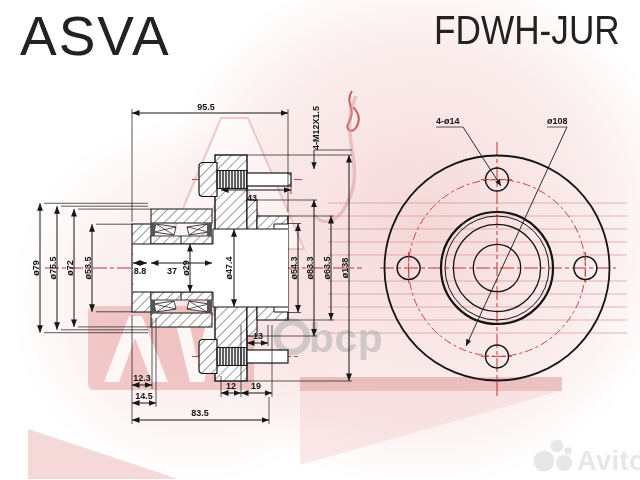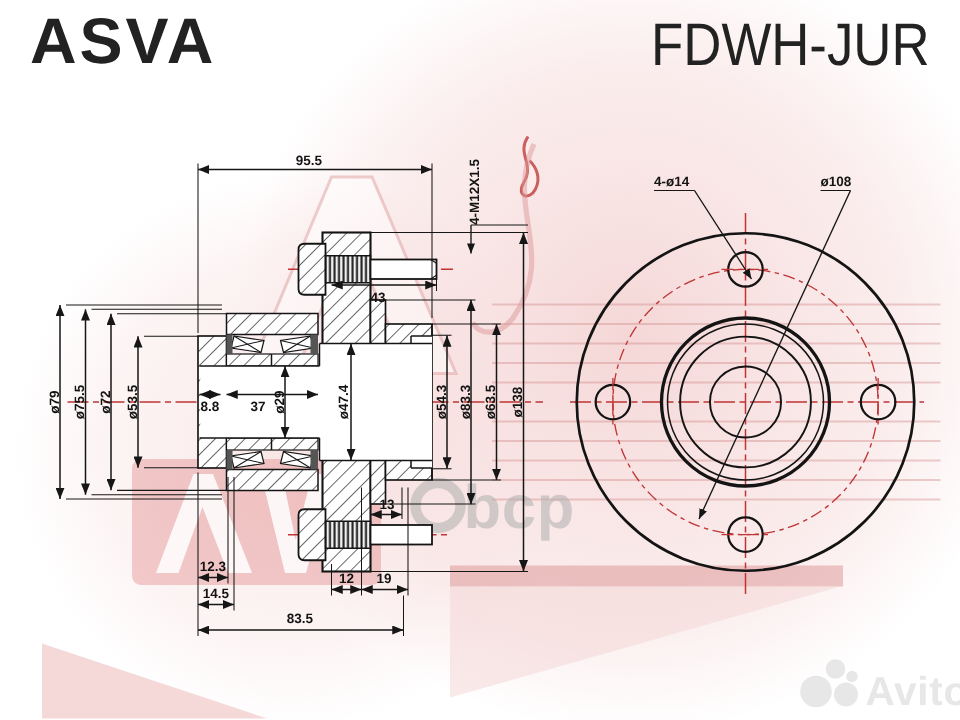--- a/index.html
+++ b/index.html
@@ -1,20 +1,20 @@
 <!DOCTYPE html>
 <html><head>
 <meta charset="utf-8">
 <style>
   html,body{margin:0;padding:0;background:#fff;}
   #stage{position:relative;width:640px;height:480px;background:#ffffff;overflow:hidden;
          font-family:"Liberation Sans",sans-serif;}
   #stage svg{position:absolute;left:0;top:0;}
   .hdr{position:absolute;color:#222;font-family:"Liberation Sans",sans-serif;white-space:nowrap;}
-  #brand{left:20px;top:4px;font-size:43px;font-weight:700;letter-spacing:2px;}
+  #brand{left:20px;top:4px;font-size:55px;font-weight:400;letter-spacing:2px;}
   #partno{left:434px;top:8px;font-size:40px;font-weight:400;transform:scaleX(0.88);transform-origin:left top;}
   .tl{stroke:#141414;stroke-width:1;fill:none;}
   .ext{stroke:#161616;stroke-width:0.7;fill:none;}
   .dim{stroke:#161616;stroke-width:1;fill:none;marker-start:url(#ar);marker-end:url(#ar);}
   .lead{stroke:#161616;stroke-width:0.9;fill:none;marker-end:url(#ar);}
   .cl{stroke:#c03434;stroke-width:1;stroke-dasharray:14 3 4 3;fill:none;}
   .clt{stroke:#c03434;stroke-width:0.9;stroke-dasharray:8 3 3 3;fill:none;}
   .dt{font:700 9px "Liberation Sans",sans-serif;fill:#141414;text-anchor:middle;}
   .dts{text-anchor:start;}
 </style>

